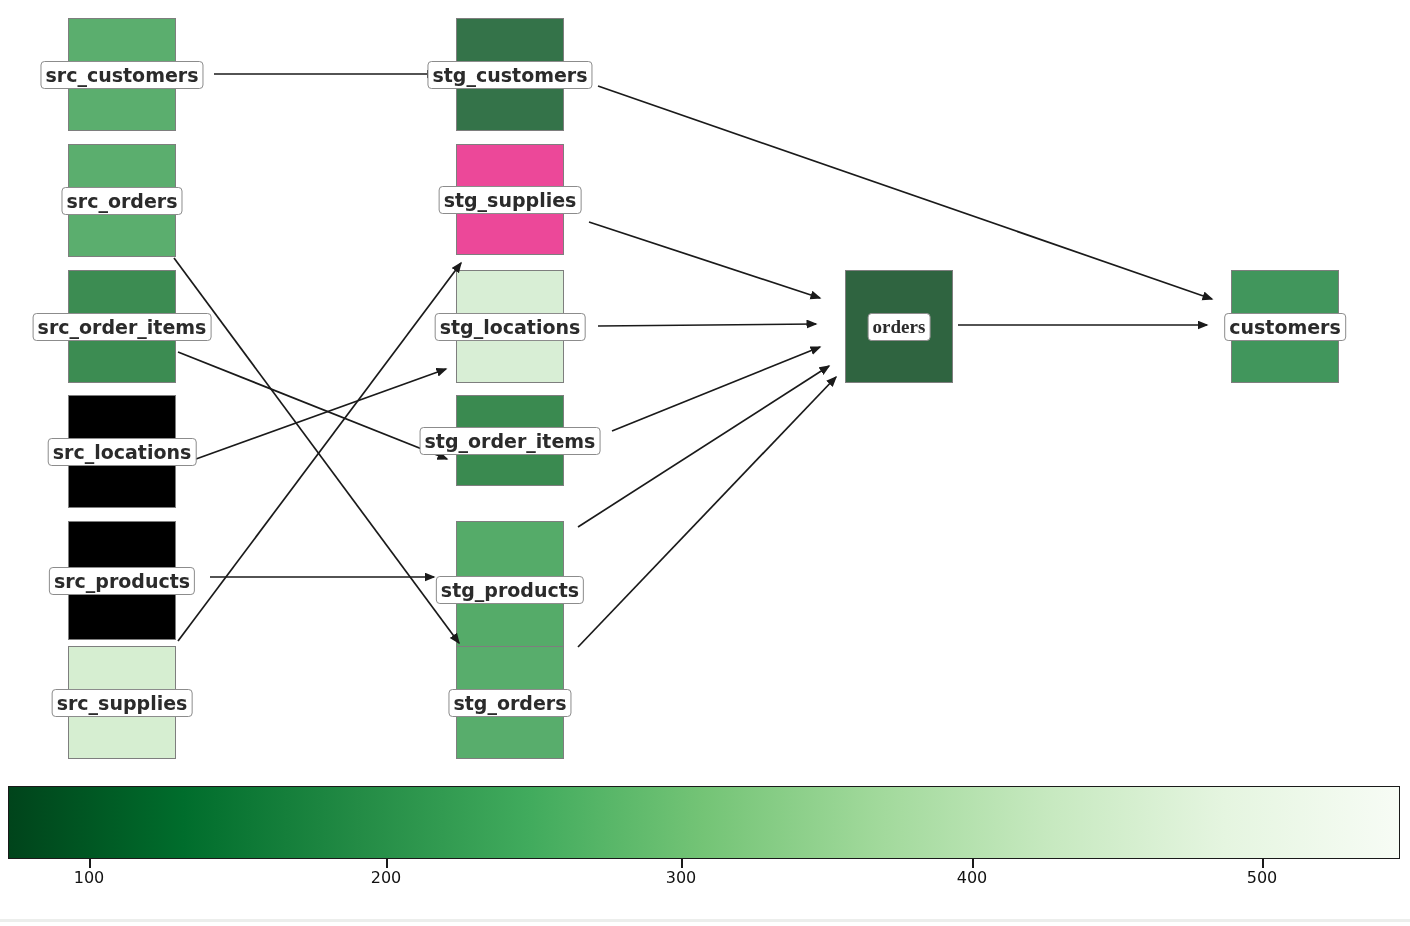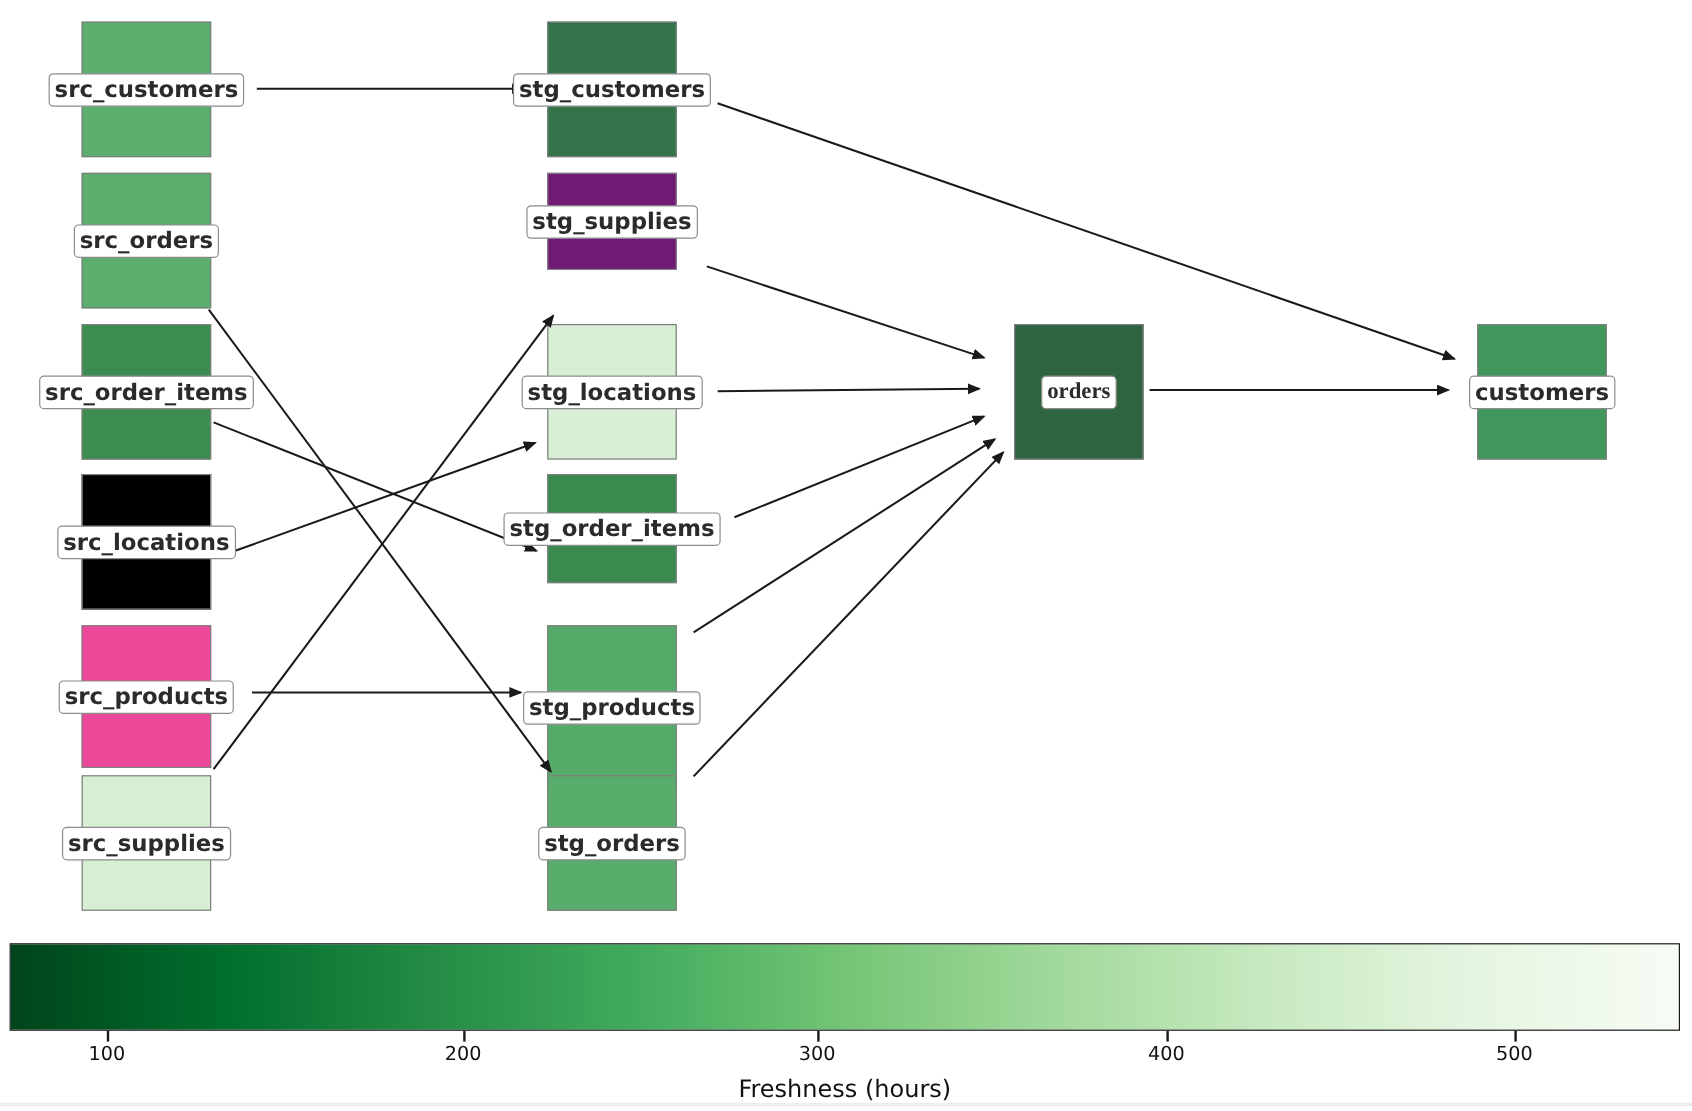--- a/index.html
+++ b/index.html
@@ -33,30 +33,30 @@
       </div>
       <div class="node" style="left: 68px; top: 144px; width: 108px; height: 113px; background: rgb(91, 174, 110);">
         <div class="nodelabel">src_orders</div>
       </div>
       <div class="node" style="left: 68px; top: 270px; width: 108px; height: 113px; background: rgb(60, 140, 82);">
         <div class="nodelabel">src_order_items</div>
       </div>
       <div class="node" style="left: 68px; top: 395px; width: 108px; height: 113px; background: #000000; text-decoration: underline;">
         <div class="nodelabel">src_locations</div>
       </div>
-      <div class="node" style="left: 68px; top: 521px; width: 108px; height: 119px; background: #ec4899;">
+      <div class="node" style="left: 68px; top: 521px; width: 108px; height: 119px; background: #000000;">
         <div class="nodelabel">src_products</div>
       </div>
       <div class="node" style="left: 68px; top: 646px; width: 108px; height: 113px; background: rgb(214, 238, 209);">
         <div class="nodelabel">src_supplies</div>
       </div>
       <div class="node" style="left: 456px; top: 18px; width: 108px; height: 113px; background: rgb(52, 115, 73);">
         <div class="nodelabel">stg_customers</div>
       </div>
-      <div class="node" style="left: 456px; top: 144px; width: 108px; height: 81px; background: #701a75;">
+      <div class="node" style="left: 456px; top: 144px; width: 108px; height: 111px; background: #ec4899;">
         <div class="nodelabel">stg_supplies</div>
       </div>
       <div class="node" style="left: 456px; top: 270px; width: 108px; height: 113px; background: rgb(216, 238, 213);">
         <div class="nodelabel">stg_locations</div>
       </div>
       <div class="node" style="left: 456px; top: 395px; width: 108px; height: 91px; background: rgb(58, 138, 80);">
         <div class="nodelabel">stg_order_items</div>
       </div>
       <div class="node" style="left: 456px; top: 521px; width: 108px; height: 137px; background: rgb(85, 171, 105);">
         <div class="nodelabel">stg_products</div>
@@ -100,15 +100,14 @@
       <div class="cbar-ticklabel" style="left: 89px;">100</div>
       <div class="cbar-tick" style="left: 386px;"></div>
       <div class="cbar-ticklabel" style="left: 386px;">200</div>
       <div class="cbar-tick" style="left: 681px;"></div>
       <div class="cbar-ticklabel" style="left: 681px;">300</div>
       <div class="cbar-tick" style="left: 972px;"></div>
       <div class="cbar-ticklabel" style="left: 972px;">400</div>
       <div class="cbar-tick" style="left: 1262px;"></div>
       <div class="cbar-ticklabel" style="left: 1262px;">500</div>
     </div>
-  <div class="cbar-axislabel">Freshness (hours)</div>
   <div class="bottom-strip"></div>
 </div>
 
 </body></html>

